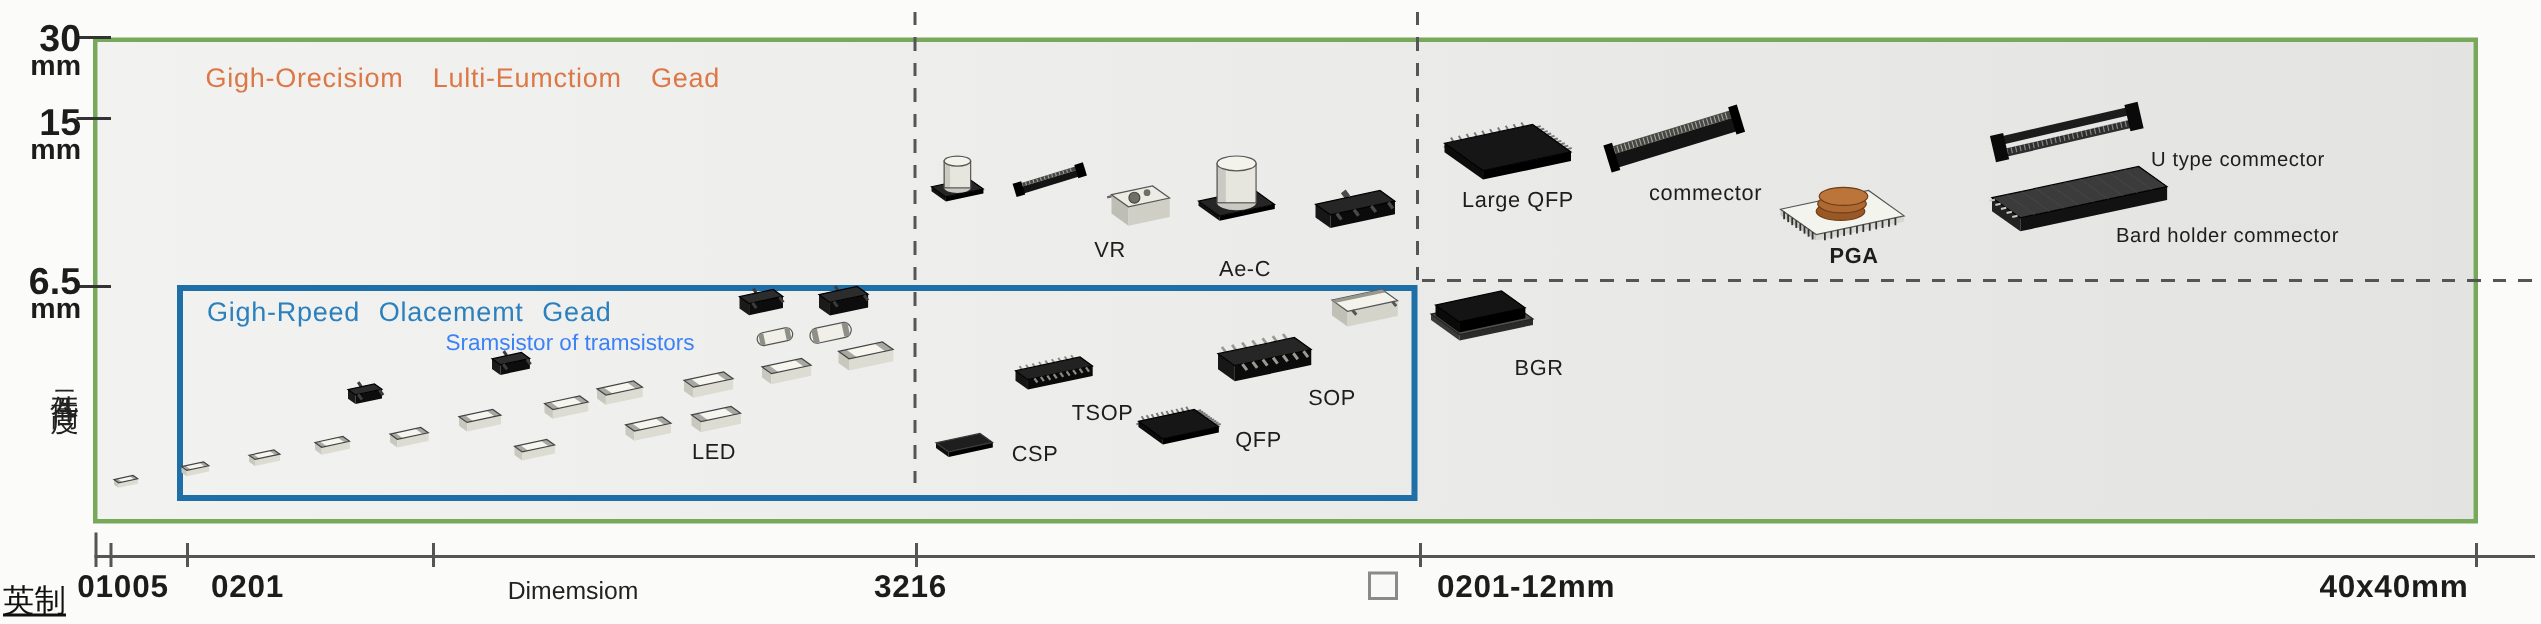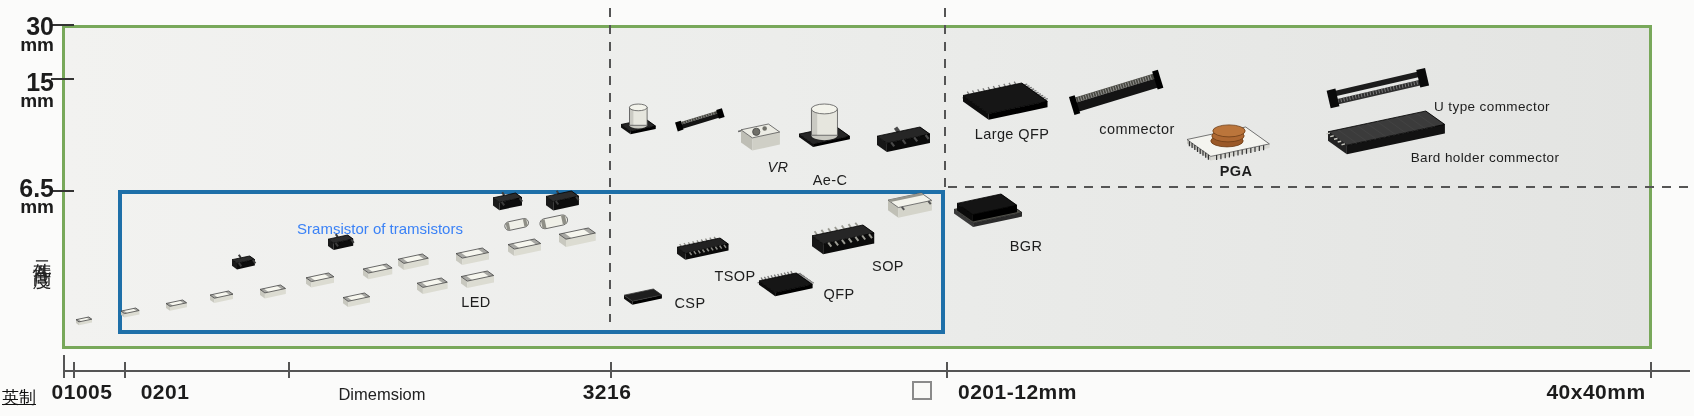--- a/index.html
+++ b/index.html
@@ -40,21 +40,21 @@
     position:absolute;left:29px;top:245px;writing-mode:vertical-rl;
     font-size:19px;letter-spacing:3px;color:#222;
   }
   .xaxis-line{position:absolute;left:63px;top:370px;width:1627px;height:2px;background:#555;}
   .xtick{position:absolute;top:362px;width:2px;height:16px;background:#555;}
   .xtick.long{top:355px;height:23px;}
   .xlab{position:absolute;top:380px;white-space:nowrap;transform:translateX(-50%);}
   .xlab.bold{font-weight:bold;font-size:21px;letter-spacing:0.5px;}
   .xlab.reg{font-size:16.5px;top:385px;color:#222;}
   .xlab.left-anchor{transform:none;}
-  .xprefix{position:absolute;left:2px;top:386px;font-size:17px;color:#111;text-decoration:underline;}
+  .xprefix{position:absolute;left:2px;top:386px;font-size:21px;color:#111;text-decoration:underline;}
   .checkbox{
     position:absolute;left:912px;top:381px;width:20px;height:19px;
     border:2px solid #8a8a8a;background:#f9f9f7;box-sizing:border-box;
   }
   .comp{position:absolute;pointer-events:none;}
   .clabel{
     position:absolute;transform:translate(-50%,-50%);font-size:14.5px;
     color:#1d1d1d;white-space:nowrap;letter-spacing:0.4px;
   }
 </style>
@@ -63,20 +63,22 @@
 
 <div class="stage">
 
   <div class="region-outer"></div>
   <div class="region-inner"></div>
 
   <div class="vdash" style="left:609px;top:8px;height:314px;"></div>
   <div class="vdash" style="left:944px;top:8px;height:180px;"></div>
   <div class="hdash" style="left:948px;top:186px;width:746px;"></div>
 
+  <div class="title-outer" style="color: rgb(221, 119, 69);">Gigh-Orecisiom Lulti-Eumctiom Gead</div>
+  <div class="title-inner" style="color: rgb(44, 128, 189);">Gigh-Rpeed Olacememt Gead</div>
   <div class="note">Sramsistor of tramsistors</div>
 
   <div id="yticks">
       <div class="ytick" style="top: 24px;"></div>
       <div class="ylab" style="top: 16px; left: 2px;"><span class="num">30</span><span class="unit">mm</span></div>
       <div class="ytick" style="top: 78px;"></div>
       <div class="ylab" style="top: 72px; left: 2px;"><span class="num">15</span><span class="unit">mm</span></div>
       <div class="ytick" style="top: 190px;"></div>
       <div class="ylab" style="top: 178px; left: 2px;"><span class="num">6.5</span><span class="unit">mm</span></div>
     </div>
@@ -612,21 +614,21 @@
           <line x1="88.0" y1="-18.7" x2="106.9" y2="-5.3" stroke="#4a4a4a" stroke-width="0.5"></line>
           <line x1="1.9" y1="1.3" x2="-1.6" y2="2.1" stroke="#c9c9c1" stroke-width="1.4"></line>
           <line x1="5.7" y1="4.0" x2="2.2" y2="4.8" stroke="#c9c9c1" stroke-width="1.4"></line>
           <line x1="9.5" y1="6.7" x2="6.0" y2="7.5" stroke="#c9c9c1" stroke-width="1.4"></line>
           <line x1="13.2" y1="9.4" x2="9.7" y2="10.2" stroke="#c9c9c1" stroke-width="1.4"></line>
           <line x1="17.0" y1="12.1" x2="13.5" y2="12.9" stroke="#c9c9c1" stroke-width="1.4"></line>
         </svg></div>
     </div>
   <div id="clabels">
       <div class="clabel" style="left: 476px; top: 302px;">LED</div>
-      <div class="clabel" style="left: 778px; top: 167px; font-style: italic;">VR</div>
+      <div class="clabel" style="left: 740px; top: 167px;">VR</div>
       <div class="clabel" style="left: 830px; top: 180px; text-align: center;">Ae-C</div>
       <div class="clabel" style="left: 690px; top: 303px;">CSP</div>
       <div class="clabel" style="left: 735px; top: 276px;">TSOP</div>
       <div class="clabel" style="left: 839px; top: 294px;">QFP</div>
       <div class="clabel" style="left: 888px; top: 266px;">SOP</div>
       <div class="clabel" style="left: 1026px; top: 246px;">BGR</div>
       <div class="clabel" style="left: 1012px; top: 134px;">Large QFP</div>
       <div class="clabel" style="left: 1137px; top: 129px;">commector</div>
       <div class="clabel" style="left: 1236px; top: 171px; font-weight: bold;">PGA</div>
       <div class="clabel" style="left: 1492px; top: 106px; font-size: 13.5px;">U type commector</div>

